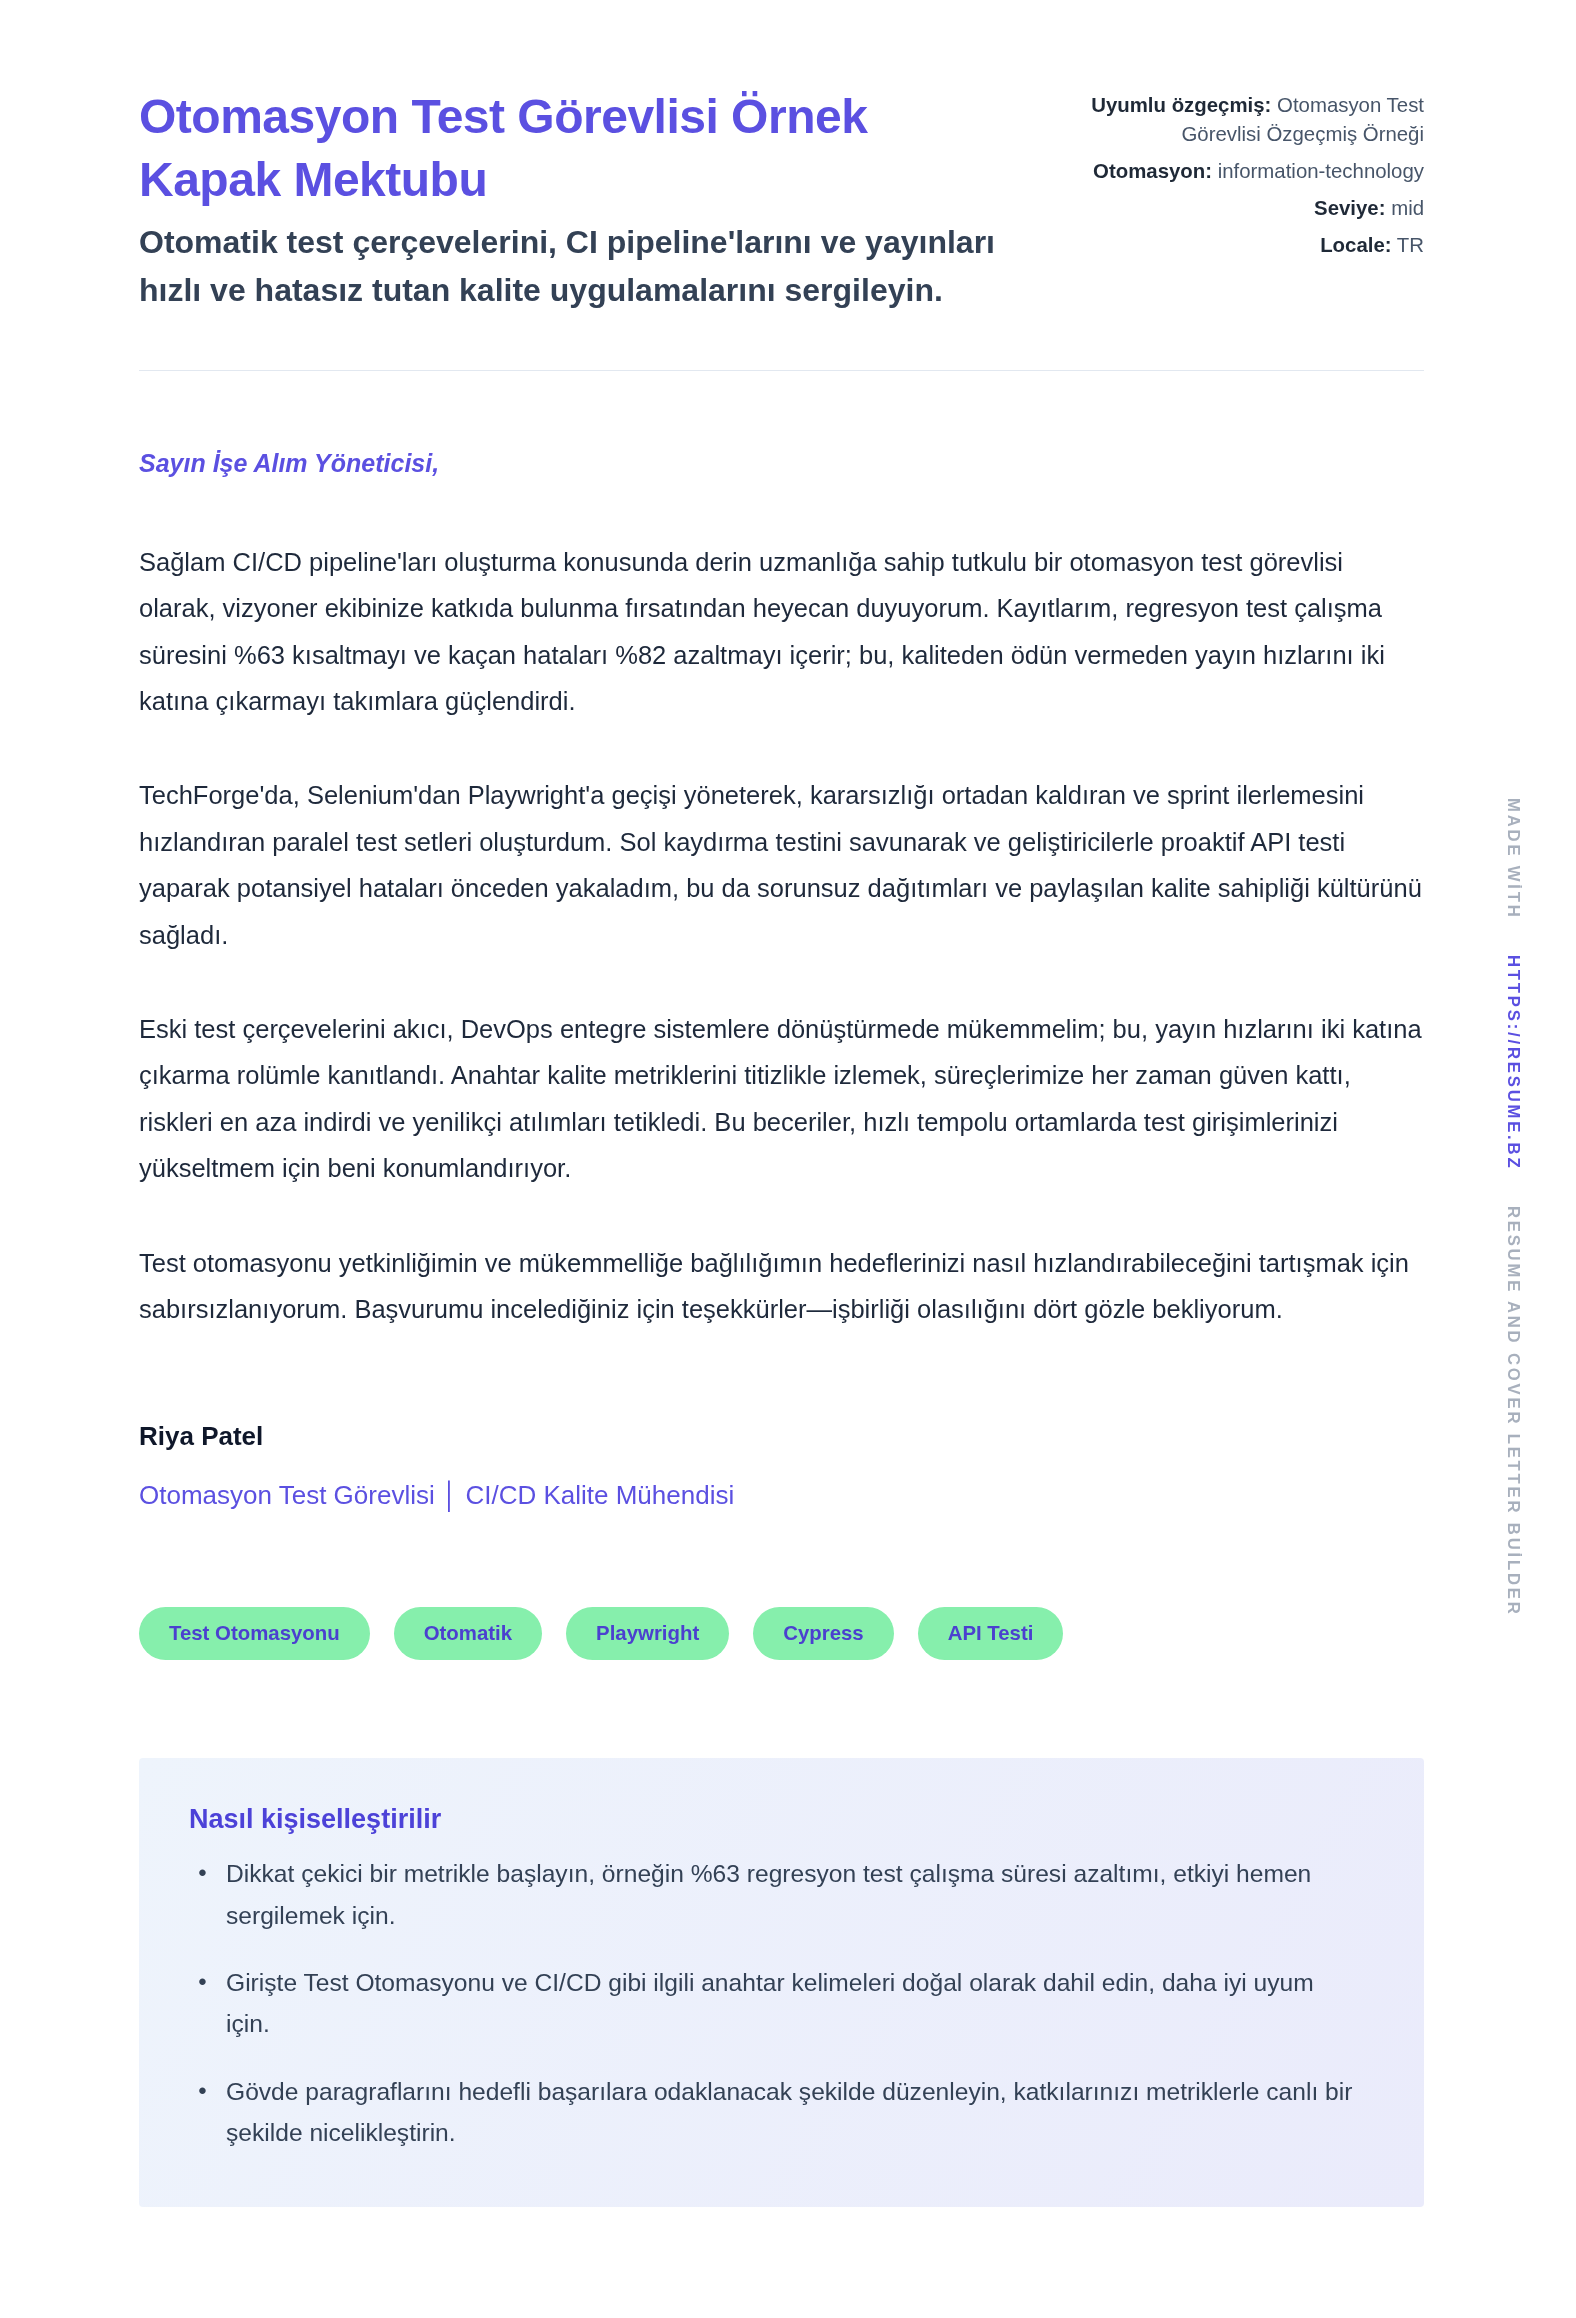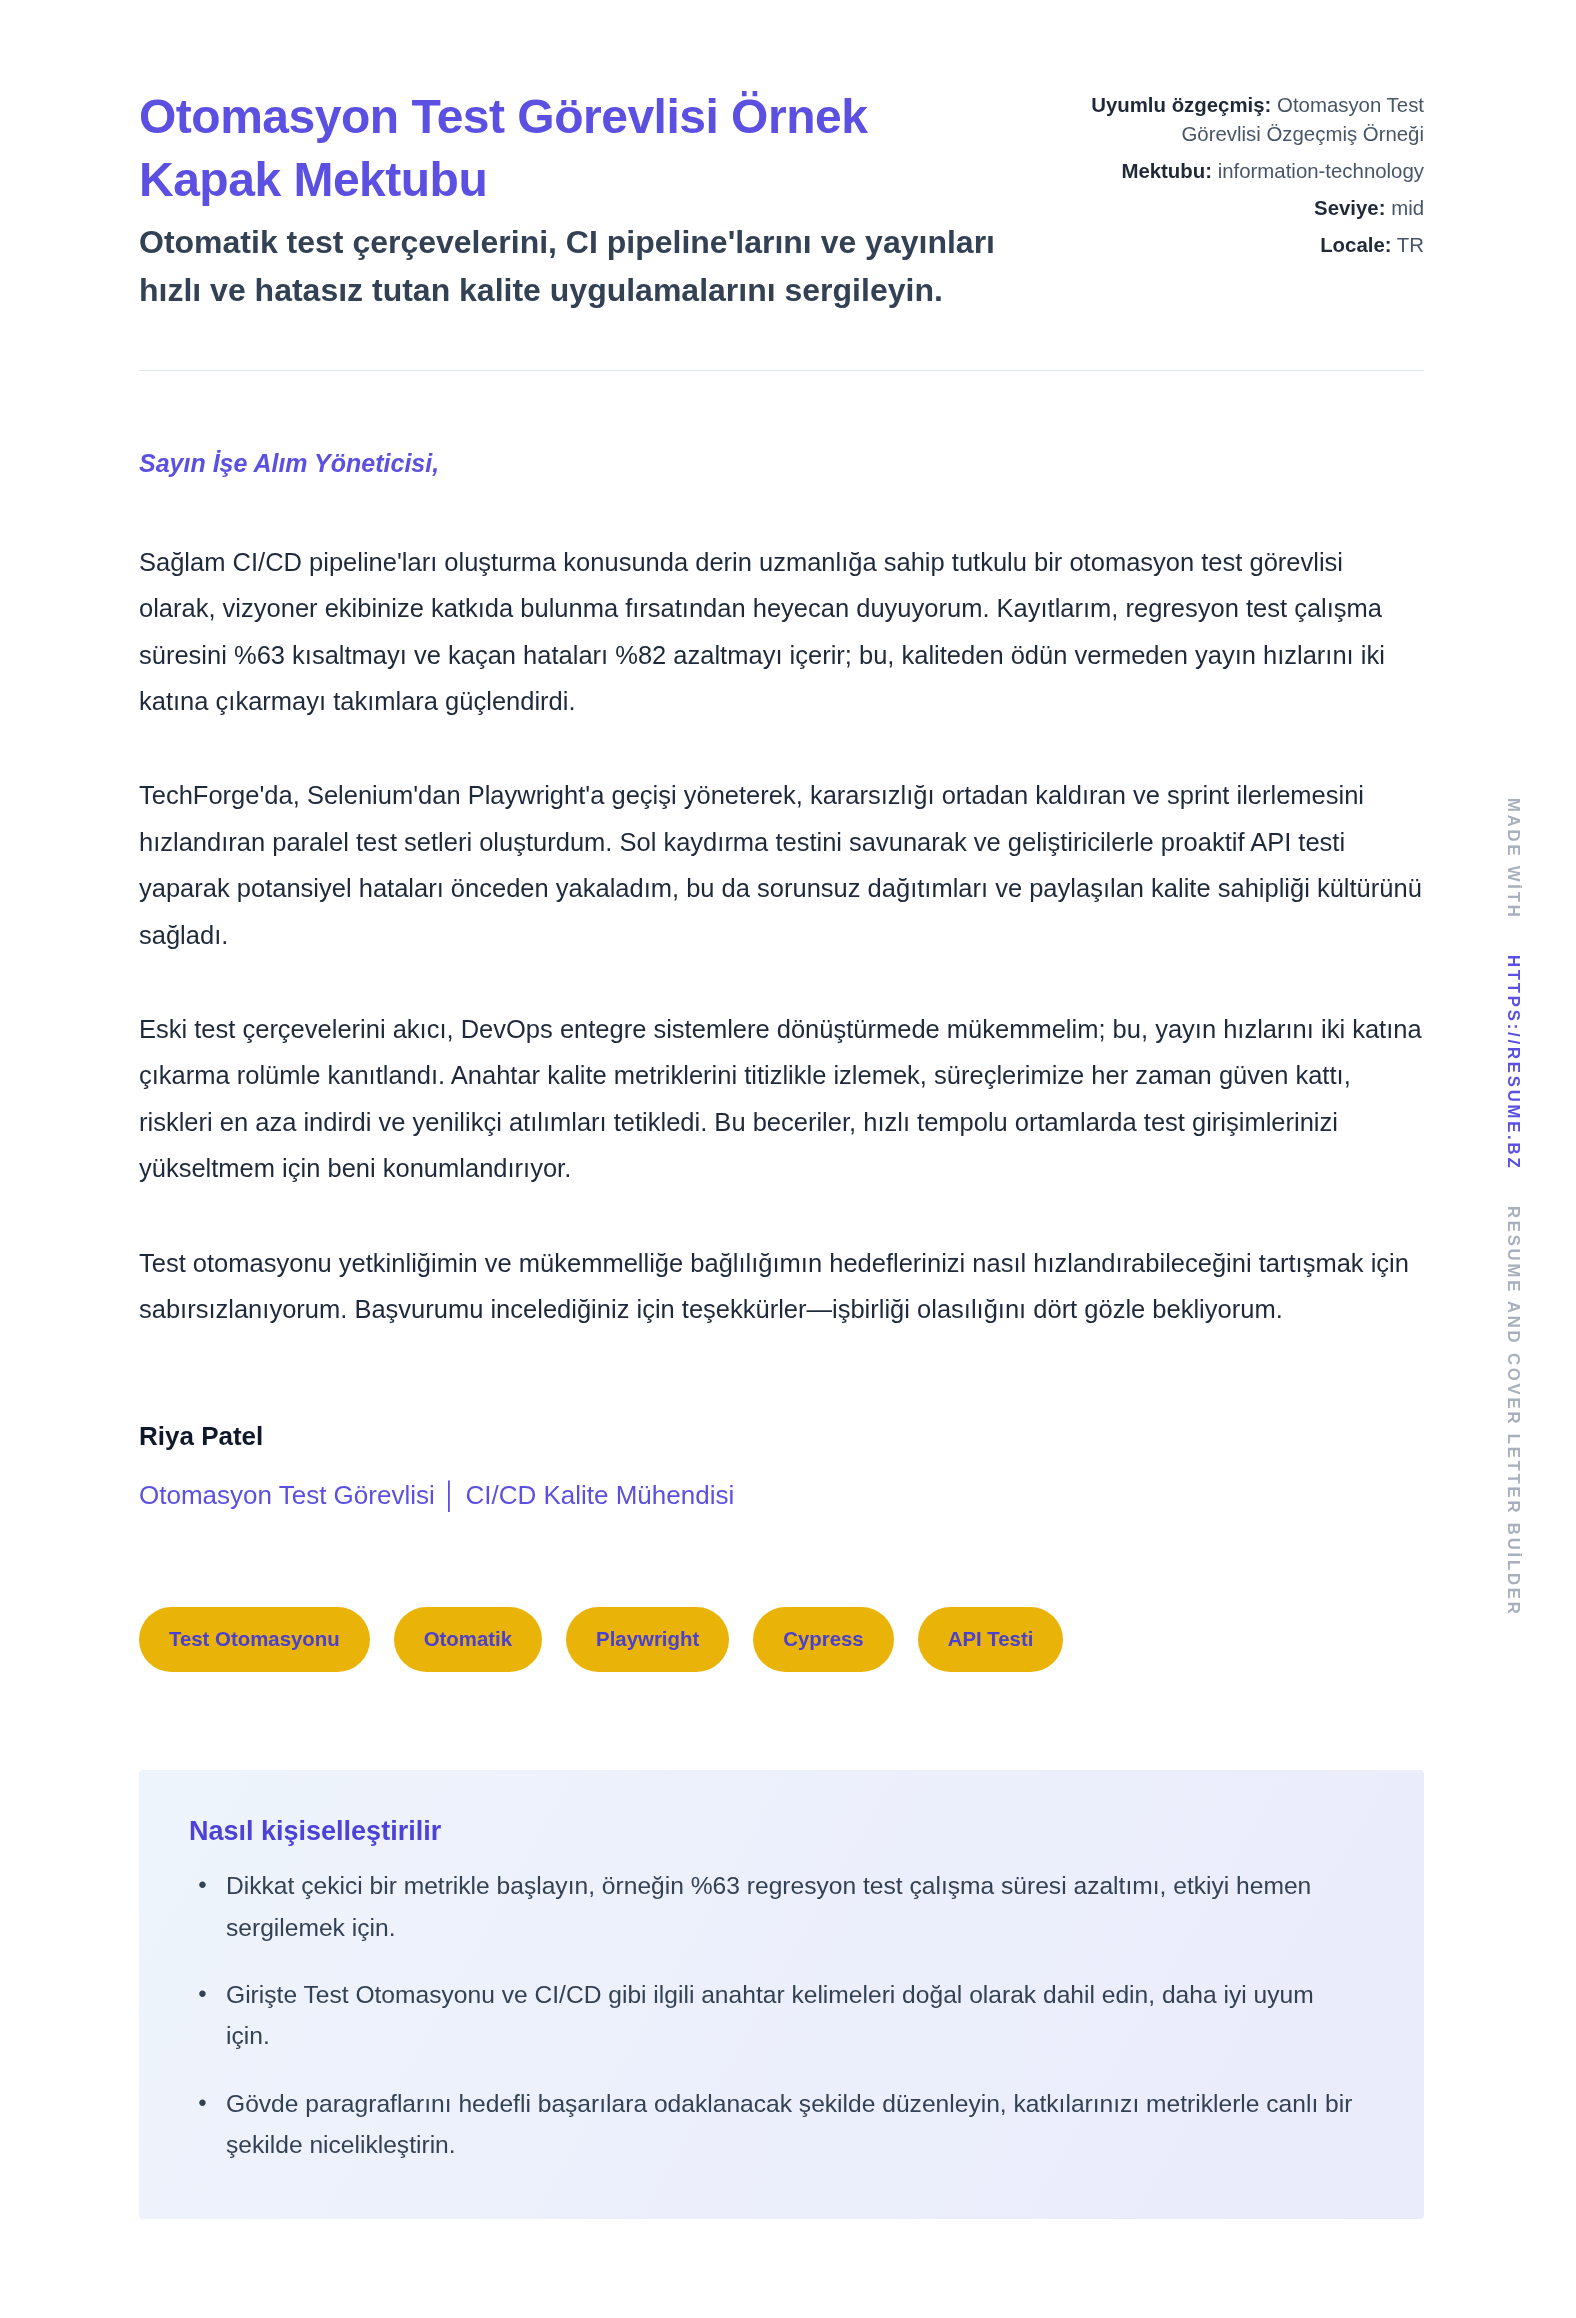--- a/index.html
+++ b/index.html
@@ -77,25 +77,25 @@
     margin-top:28px;
     font-size:26px;
     font-weight:500;
     color:#5b50e1;
   }
 
   
   .tags { margin-top:96px; display:flex; flex-wrap:wrap; gap:24px; }
   .tag-chip {
     display:inline-block;
-    background:#eab308;
+    background:#86efac;
     color:#4b40cf;
     font-size:20.4px;
     font-weight:600;
-    padding:21px 30px;
+    padding:15px 30px;
     border-radius:927px;
     white-space:nowrap;
   }
 
   
   .tips-card {
     margin-top:98px;
     border-radius:4px;
     background:linear-gradient(120deg, #eef4fc 0%, #eaebfb 100%);
     padding:46px 50px 54px 50px;
@@ -153,21 +153,21 @@
     <div class="header-left">
       <h1 class="title">Otomasyon Test Görevlisi Örnek Kapak Mektubu</h1>
       <p class="subtitle">Otomatik test çerçevelerini, CI pipeline'larını ve yayınları hızlı ve hatasız tutan kalite uygulamalarını sergileyin.</p>
     </div>
     <div class="header-meta">
       <div class="meta-row">
         <span class="meta-label">Uyumlu özgeçmiş:</span>
         <span class="meta-value">Otomasyon Test Görevlisi Özgeçmiş Örneği</span>
       </div>
       <div class="meta-row">
-        <span class="meta-label">Mektubu:</span>
+        <span class="meta-label">Otomasyon:</span>
         <span class="meta-value">information-technology</span>
       </div>
       <div class="meta-row">
         <span class="meta-label">Seviye:</span>
         <span class="meta-value">mid</span>
       </div>
       <div class="meta-row">
         <span class="meta-label">Locale:</span>
         <span class="meta-value">TR</span>
       </div>

